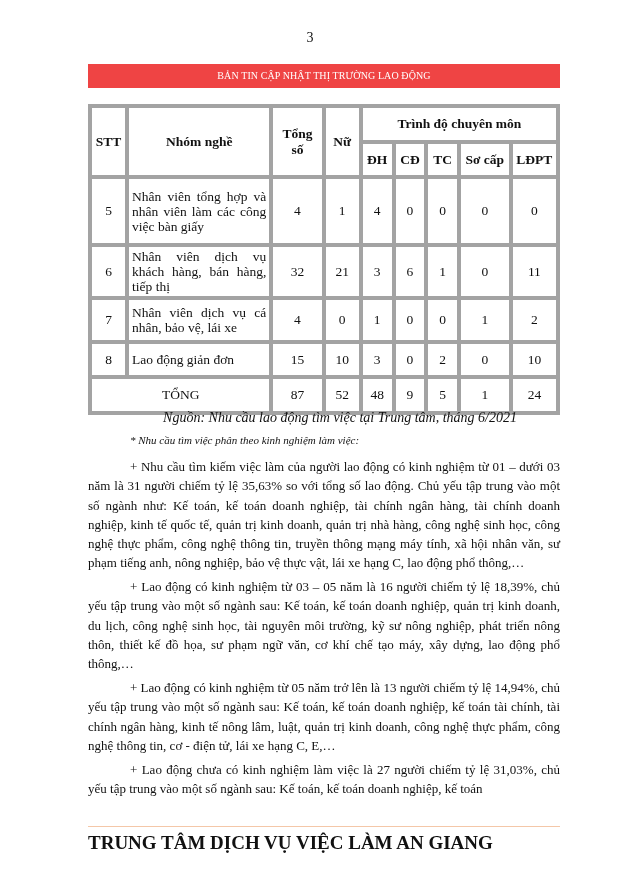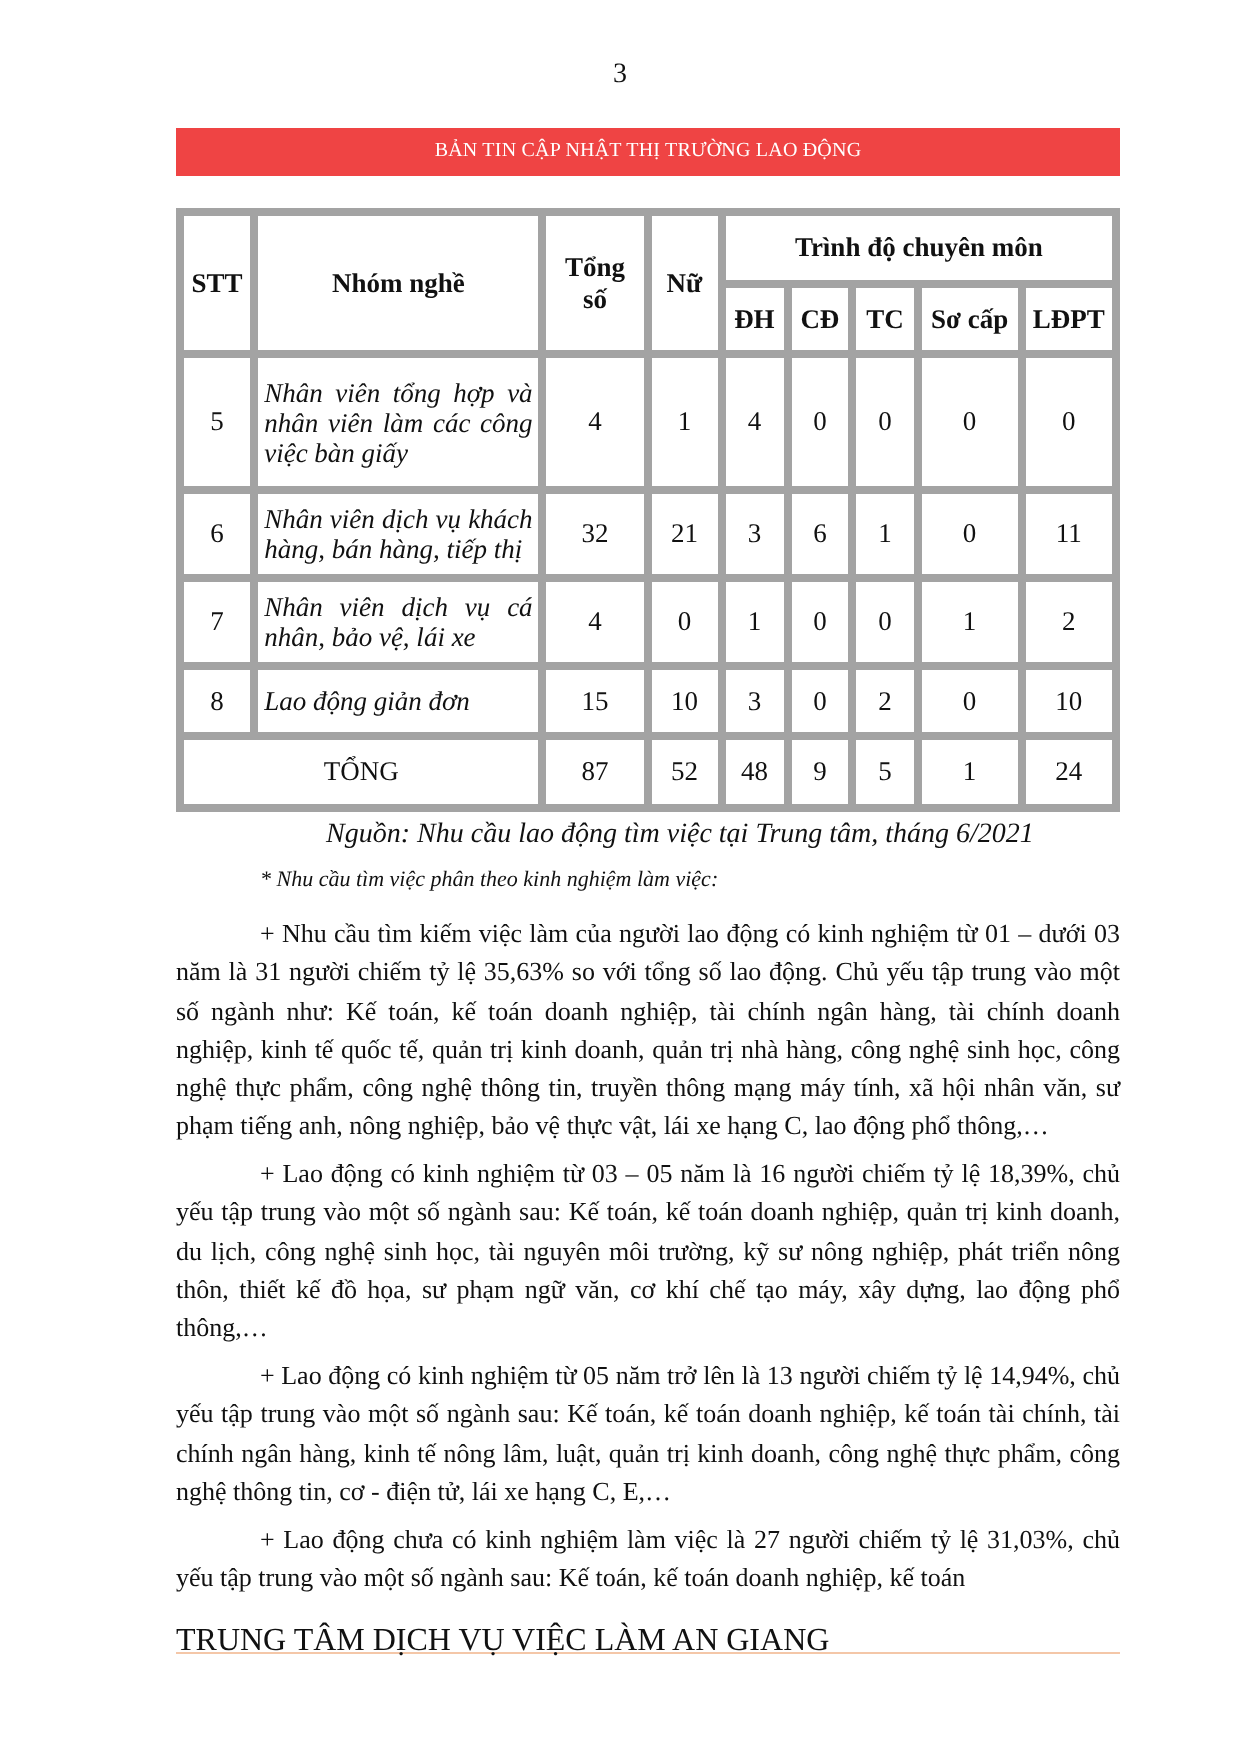--- a/index.html
+++ b/index.html
@@ -7,35 +7,35 @@
          font-family:"Liberation Serif", "DejaVu Serif", serif; color:#111; }
   .page-number { position:absolute; top:30px; left:0; width:620px; text-align:center; font-size:14px; }
   .banner { position:absolute; top:64px; left:88px; width:472px; height:24px;
             background:#ef4444; color:#ffffff; text-align:center; font-size:10px; line-height:24px; letter-spacing:0.1px; }
   table.data-table { position:absolute; top:104px; left:88px; width:472px; border-collapse:collapse; font-size:13.5px; }
   table.data-table td, table.data-table th { border:4px solid #a3a3a3; padding:0 2px; }
   table.data-table th { font-weight:bold; text-align:center; }
   .h-top { height:36px; }
   .h-sub { height:35px; }
   .num { text-align:center; }
-  .name { text-align:justify; line-height:15px; padding:2px 3px !important;font-style:italic; }
+  .name { text-align:justify; line-height:15px; padding:2px 3px !important; }
   .r5 { height:68px; }
   .r6 { height:44px; }
   .r7 { height:44px; }
   .r8 { height:35px; }
   .rt { height:36px; font-weight:normal; }
   .source { position:absolute; top:410px; left:104px; width:472px; text-align:center; font-style:italic; font-size:14px; }
   .subhead { position:absolute; top:434px; left:130px; font-style:italic; font-size:11px; }
   .para { position:absolute; left:88px; width:472px; font-size:13px; line-height:19.3px; text-align:justify; text-indent:42px; margin:0; }
   .p1 { top:457px; }
   .p2 { top:577px; }
   .p3 { top:678px; }
   .p4 { top:760px; }
   .footer-line { position:absolute; top:826px; left:88px; width:472px; height:1px; background:#f4c7a8; }
-  .footer { position:absolute; top:812px; left:88px; font-weight:normal; font-size:16px; }
+  .footer { position:absolute; top:832px; left:88px; font-weight:bold; font-size:19px; }
 </style>
 </head>
 <body>
 
 <div class="page-number">3</div>
 
 <div class="banner">BẢN TIN CẬP NHẬT THỊ TRƯỜNG LAO ĐỘNG</div>
 
 <table class="data-table">
   <tbody>

